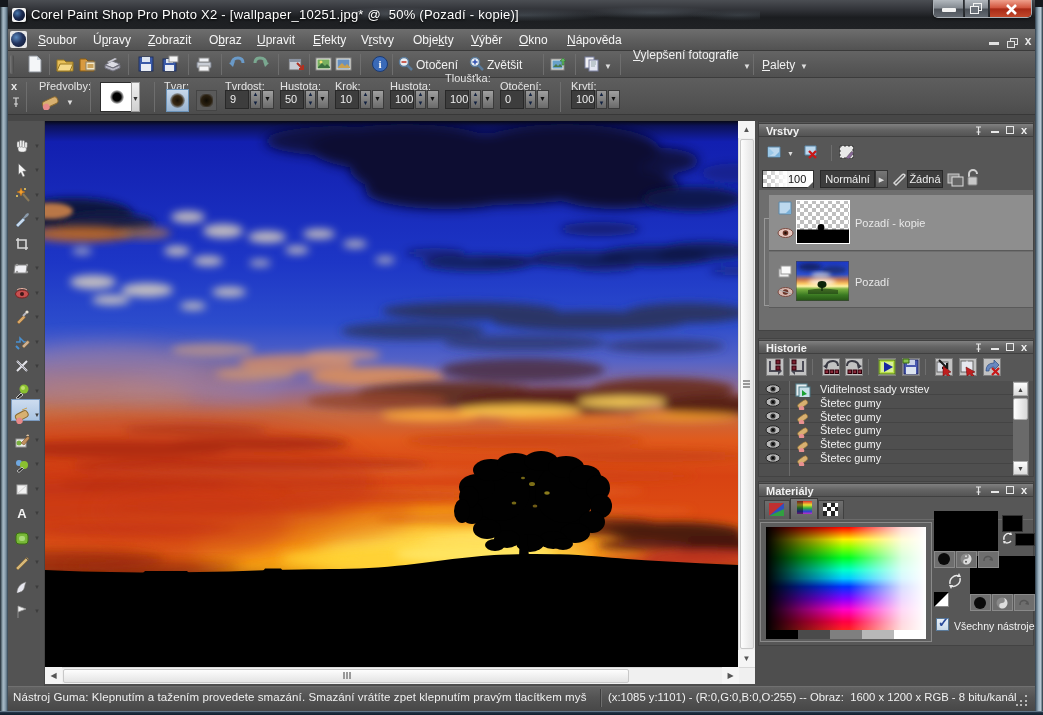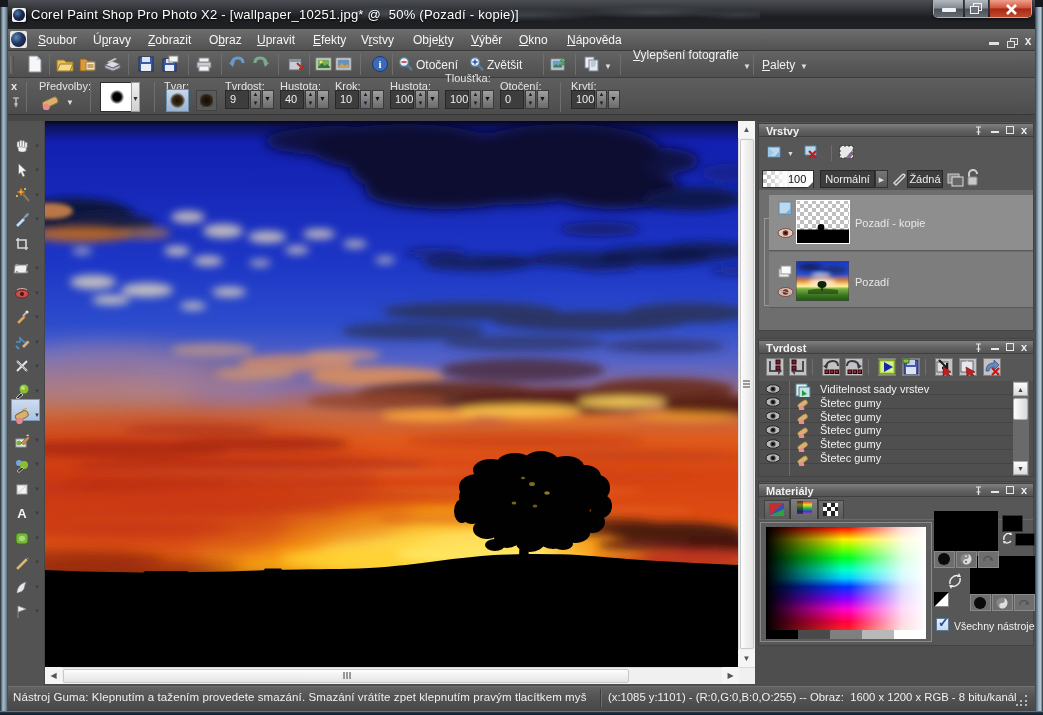--- a/index.html
+++ b/index.html
@@ -182,21 +182,21 @@
 <div class="ab" style="left:170px;top:93px;width:15px;height:15px;border-radius:50%;background:radial-gradient(circle,#1a1208 0%,#3a2a14 45%,rgba(120,100,60,0) 78%)"></div>
 <div class="ab" style="left:196px;top:90px;width:21px;height:21px;background:#5a5a5a;border:1px solid #444"></div>
 <div class="ab" style="left:200px;top:94px;width:13px;height:13px;background:radial-gradient(circle,#100c04 0%,#2a2010 55%,rgba(90,80,50,0) 85%)"></div>
 <div class="lbl" style="left:225px;top:80px">Tvrdost:</div>
 <div class="vbox" style="left:225px;top:90px;width:24px;height:19px">9</div>
 <div class="ab" style="left:250px;top:90px;width:11px;height:19px;background:linear-gradient(#999,#666);border:1px solid #3a3a3a"></div>
 <div class="ab" style="left:251px;top:90px;font-size:6px;color:#102040;line-height:9px;text-align:center;width:9px">▲<br>▼</div>
 <div class="ab" style="left:262px;top:90px;width:12px;height:19px;background:linear-gradient(#a0a0a0,#6a6a6a);border:1px solid #3a3a3a"></div>
 <div class="ab" style="left:264px;top:95px;font-size:7px;color:#111">▼</div>
 <div class="lbl" style="left:280px;top:80px">Hustota:</div>
-<div class="vbox" style="left:280px;top:90px;width:24px;height:19px">40</div>
+<div class="vbox" style="left:280px;top:90px;width:24px;height:19px">50</div>
 <div class="ab" style="left:305px;top:90px;width:11px;height:19px;background:linear-gradient(#999,#666);border:1px solid #3a3a3a"></div>
 <div class="ab" style="left:306px;top:90px;font-size:6px;color:#102040;line-height:9px;text-align:center;width:9px">▲<br>▼</div>
 <div class="ab" style="left:317px;top:90px;width:12px;height:19px;background:linear-gradient(#a0a0a0,#6a6a6a);border:1px solid #3a3a3a"></div>
 <div class="ab" style="left:319px;top:95px;font-size:7px;color:#111">▼</div>
 <div class="lbl" style="left:335px;top:80px">Krok:</div>
 <div class="vbox" style="left:335px;top:90px;width:24px;height:19px">10</div>
 <div class="ab" style="left:360px;top:90px;width:11px;height:19px;background:linear-gradient(#999,#666);border:1px solid #3a3a3a"></div>
 <div class="ab" style="left:361px;top:90px;font-size:6px;color:#102040;line-height:9px;text-align:center;width:9px">▲<br>▼</div>
 <div class="ab" style="left:372px;top:90px;width:12px;height:19px;background:linear-gradient(#a0a0a0,#6a6a6a);border:1px solid #3a3a3a"></div>
 <div class="ab" style="left:374px;top:95px;font-size:7px;color:#111">▼</div>
@@ -669,21 +669,21 @@
 <ellipse cx="25" cy="14" rx="10" ry="2.5" fill="#e8e0d0" opacity="0.8" filter="url(#b2)"></ellipse>
 <ellipse cx="26" cy="21" rx="14" ry="3" fill="#ffffff" opacity="0.85" filter="url(#b2)"></ellipse>
 <ellipse cx="26" cy="23.5" rx="4.5" ry="3.4" fill="#0c2408"></ellipse>
 <rect x="25.3" y="26" width="1.4" height="4" fill="#0c2408"></rect>
 <path d="M12 29 Q26 26 42 29 L42 33 12 33 Z" fill="#1a3a10" opacity="0.6"></path>
 <rect width="53" height="40" fill="none" stroke="#444" stroke-width="1"></rect>
 </svg>
 <div class="wt" style="left:855px;top:276px;color:#e8e8e8">Pozadí</div>
 <div class="ab" style="left:764px;top:218px;width:5px;height:88px;border-left:1px solid #999;border-top:1px solid #999;border-bottom:1px solid #999"></div>
 <div class="ab" style="left:758px;top:338px;width:276px;height:139px;background:#575757;border:1px solid #434343"></div>
-<div class="pnl-title" style="left:758px;top:340px;width:276px;height:14px;padding:1px 0 0 7px">Tvrdost</div>
+<div class="pnl-title" style="left:758px;top:340px;width:276px;height:14px;padding:1px 0 0 7px">Historie</div>
 <svg class="ab" style="left:974px;top:342px" width="10" height="11" viewBox="0 0 10 11">
     <path d="M2 2h5M4.5 2v5M2.5 7h4M4.5 7v3" stroke="#e8e8e8" stroke-width="1.2"></path>
   </svg>
 <div class="ab" style="left:991px;top:348px;width:8px;height:2px;background:#e8e8e8"></div>
 <div class="ab" style="left:1006px;top:343px;width:8px;height:8px;border:1.5px solid #e8e8e8"></div>
 <div class="ab" style="left:1021px;top:341px;color:#f0f0f0;font-size:11px;font-weight:bold">x</div>
 <svg class="ab" style="left:766px;top:358px" width="18" height="18" viewBox="0 0 18 18">
     <rect x="0.5" y="0.5" width="17" height="17" fill="#c2c2c2" stroke="#7e7e7e"></rect>
     <path d="M4 3 v10 h8" fill="none" stroke="#4a4a55" stroke-width="2"></path>
     <path d="M12 9 l4 4 -4 4z" fill="#4a4a55"></path>

